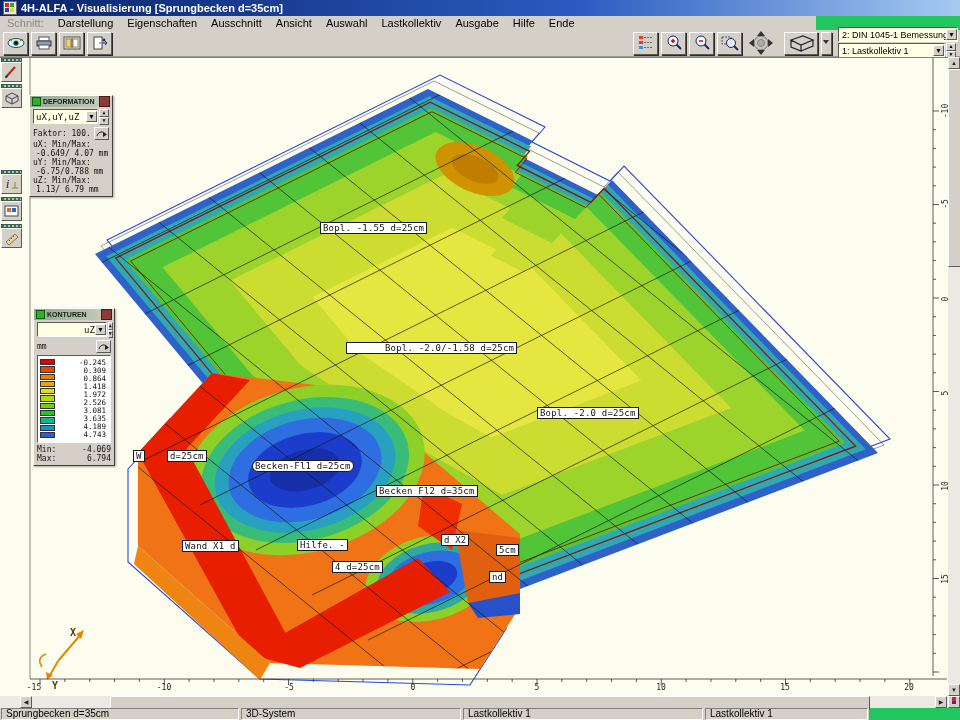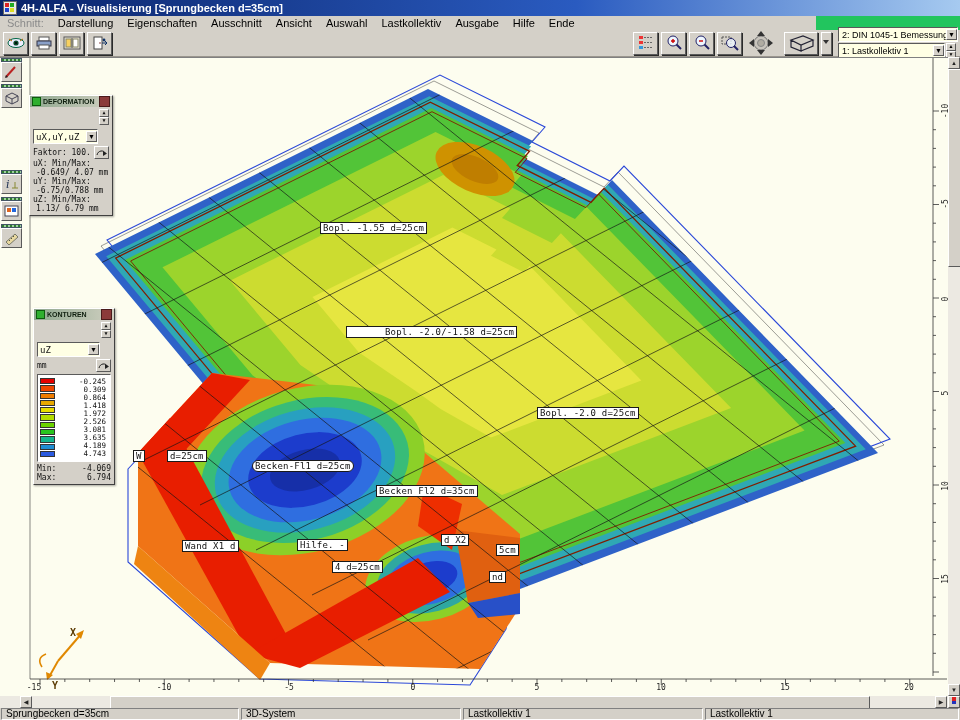--- a/index.html
+++ b/index.html
@@ -60,21 +60,21 @@
   .panel{position:absolute;background:#d4d0c8;border:1px solid;
     border-color:#fff #404040 #404040 #fff;box-shadow:1px 1px 2px rgba(0,0,0,.35);
     font-family:"DejaVu Sans Mono",monospace;font-size:8px;color:#111;}
   .ptitle{height:11px;background:linear-gradient(90deg,#8fa88f,#cfcfc0);
     display:flex;align-items:center;padding:0 2px;font-size:7px;font-weight:bold;
     font-family:"Liberation Sans",sans-serif;color:#102010;}
   .picon{width:7px;height:7px;background:#2faf2f;border:1px solid #0c5c0c;margin-right:2px;}
   .pclose{margin-left:auto;width:9px;height:9px;background:#8b3a3a;border:1px solid #4a1a1a;}
   .pbody{padding:2px 3px;}
   .pcombo{display:flex;align-items:center;height:13px;background:#ffffe4;
-    border:1px solid;border-color:#5a5a5a #fff #fff #5a5a5a;font-size:9px;margin-top:20px;}
+    border:1px solid;border-color:#5a5a5a #fff #fff #5a5a5a;font-size:9px;}
   .pcombo .val{flex:1;padding-left:2px;}
   .prow{display:flex;align-items:center;margin-top:2px;}
   .pbtn{width:15px;height:13px;background:#d4d0c8;border:1px solid;
     border-color:#fff #5a5a5a #5a5a5a #fff;margin-left:auto;display:flex;
     align-items:center;justify-content:center;padding:0;}
   .pline{line-height:9px;white-space:pre;}
   .scalebox{background:#fff;border:1px solid;border-color:#5a5a5a #fff #fff #5a5a5a;
     margin-top:2px;display:flex;padding:3px 2px;}
   .swcol{display:flex;flex-direction:column;width:15px;}
   .swatch{height:6.3px;margin-bottom:1px;border:1px solid #333;box-sizing:border-box;}
@@ -90,21 +90,21 @@
     border-color:#fff #5a5a5a #5a5a5a #fff;display:flex;align-items:center;justify-content:center;padding:0;}
 
   
   .vsb{position:absolute;left:948px;top:57px;width:12px;height:639px;background:#ece9e2;}
   .hsb{position:absolute;left:0;top:696px;width:948px;height:12px;background:#ece9e2;}
   .sbtn{position:absolute;background:#d4d0c8;border:1px solid;
     border-color:#fff #5a5a5a #5a5a5a #fff;font-size:6px;line-height:10px;
     text-align:center;color:#222;padding:0;}
   .thumb{position:absolute;background:#d4d0c8;border:1px solid;
     border-color:#fff #5a5a5a #5a5a5a #fff;}
-  .statusbar{position:absolute;left:0;top:708px;width:960px;height:12px;background:#d4d0c8;
+  .statusbar{position:absolute;left:0;top:708px;width:869px;height:12px;background:#d4d0c8;
     display:flex;font-size:10px;align-items:stretch;}
   .sfield{border:1px solid;border-color:#808080 #fff #fff #808080;
     margin:0 1px;padding:0 4px;line-height:10px;white-space:nowrap;overflow:hidden;}
 </style>
 </head>
 <body>
 
 <div class="win">
 
   <div class="titlebar">
@@ -398,21 +398,21 @@
           <line x1="933" y1="520.4999999999998" x2="939" y2="520.4999999999998"></line>
           <line x1="933" y1="539.1999999999998" x2="936" y2="539.1999999999998"></line>
           <line x1="933" y1="557.8999999999999" x2="936" y2="557.8999999999999"></line>
           <line x1="933" y1="576.5999999999999" x2="936" y2="576.5999999999999"></line>
           <line x1="933" y1="595.3" x2="936" y2="595.3"></line>
           <line x1="933" y1="614" x2="939" y2="614"></line>
         </g>
     </svg>
 
     <div class="mlabel" style="left:320px;top:164px;">Bopl. -1.55 d=25cm</div>
-    <div class="mlabel" style="left:346px;top:268px;padding-left:38px;">Bopl. -2.0/-1.58 d=25cm</div>
+    <div class="mlabel" style="left:346px;top:284px;padding-left:38px;">Bopl. -2.0/-1.58 d=25cm</div>
     <div class="mlabel" style="left:537px;top:349px;">Bopl. -2.0 d=25cm</div>
     <div class="mlabel" style="left:133px;top:392px;">W</div>
     <div class="mlabel" style="left:167px;top:392px;">d=25cm</div>
     <div class="mlabel" style="left:252px;top:402px;border-radius:6px;">Becken-Fl1 d=25cm</div>
     <div class="mlabel" style="left:376px;top:427px;">Becken Fl2 d=35cm</div>
     <div class="mlabel" style="left:182px;top:482px;">Wand X1 d</div>
     <div class="mlabel" style="left:297px;top:481px;">Hilfe. -</div>
     <div class="mlabel" style="left:332px;top:503px;">4 d=25cm</div>
     <div class="mlabel" style="left:441px;top:476px;">d X2</div>
     <div class="mlabel" style="left:496px;top:486px;">5cm</div>
@@ -516,21 +516,21 @@
   </div>
 
   <div class="panel" style="left:33px;top:308px;width:80px;">
     <div class="ptitle">
       <span class="picon"></span>
       <span>KONTUREN</span>
       <span class="pclose"></span>
     </div>
     <div class="pbody">
       <div style="display:flex;">
-        <div class="pcombo" style="flex:1;">
+        <div class="pcombo" style="flex:1;padding-left:44px;">
           <span class="val">uZ</span>
           <button class="cbtn">▼</button>
         </div>
         <span class="spinner">
             <b>▲</b>
             <b>▼</b>
           </span>
       </div>
       <div class="prow">
         <span class="pline">mm</span>

